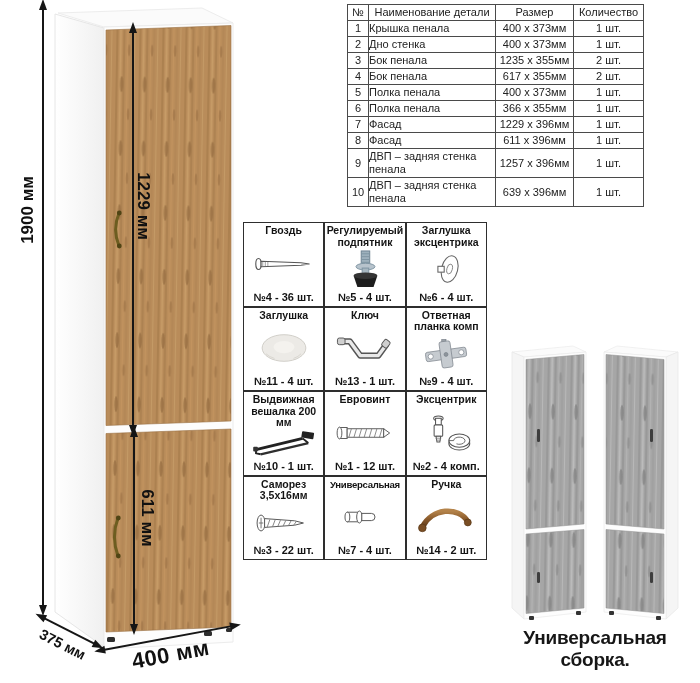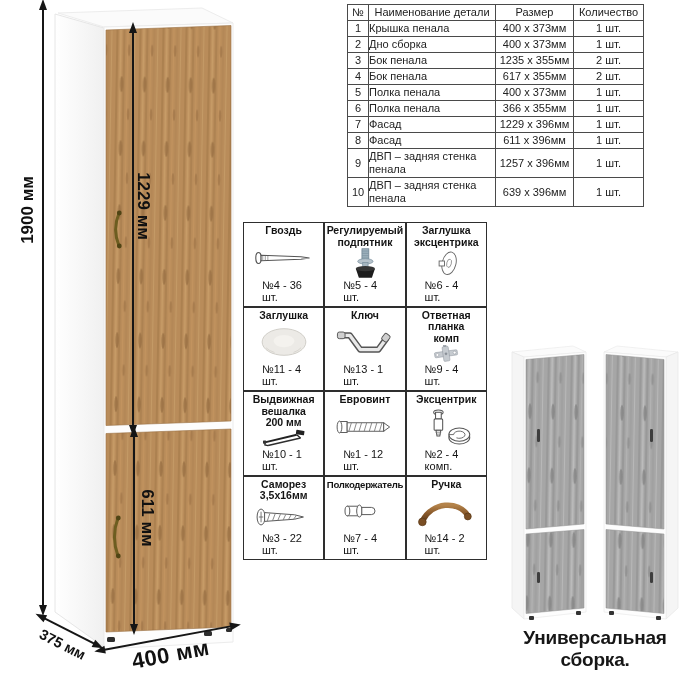--- a/index.html
+++ b/index.html
@@ -43,25 +43,25 @@
     line-height:13px;font-weight:normal;text-align:center;overflow:hidden;}
   #parts-table td.name{text-align:left;padding-left:0;}
   #parts-table col.c-num{width:21px;} #parts-table col.c-name{width:127px;}
   #parts-table col.c-size{width:78px;} #parts-table col.c-qty{width:70px;}
 
   
   #hardware-grid{position:absolute;left:243px;top:222px;display:grid;
     grid-template-columns:repeat(3,81.3px);grid-auto-rows:84.6px;}
   .hw-cell{border:1px solid #2e2e2e;box-sizing:border-box;background:#fff;
     display:flex;flex-direction:column;align-items:center;justify-content:space-between;
-    padding:2px 18px;}
+    padding:2px 6px;}
   .hw-cell.empty{border:none;background:transparent;}
   .hw-title{font-weight:bold;font-size:10.5px;line-height:11.5px;text-align:center;color:#141414;}
   .hw-title.tight{font-size:9.6px;white-space:nowrap;letter-spacing:-0.3px;}
-  .hw-count{font-weight:normal;font-size:11px;color:#141414;padding-bottom:1px;}
+  .hw-count{font-weight:bold;font-size:11px;color:#141414;padding-bottom:1px;}
   .hw-icon{flex:0 1 auto;}
 
   
   #assembly-caption{position:absolute;left:487px;top:627px;width:216px;text-align:center;
     font-size:19px;font-weight:bold;color:#161616;letter-spacing:-0.2px;}
 </style>
 </head>
 <body>
 
 <svg class="abs" style="left:0;top:0;" width="700" height="683" viewBox="0 0 700 683">
@@ -180,21 +180,21 @@
     <th>Количество</th>
   </tr>
   <tr>
         <td>1</td>
         <td class="name">Крышка пенала</td>
         <td>400 х 373мм</td>
         <td>1 шт.</td>
       </tr>
   <tr>
         <td>2</td>
-        <td class="name">Дно сборка</td>
+        <td class="name">Дно стенка</td>
         <td>400 х 373мм</td>
         <td>1 шт.</td>
       </tr>
   <tr>
         <td>3</td>
         <td class="name">Бок пенала</td>
         <td>1235 х 355мм</td>
         <td>2 шт.</td>
       </tr>
   <tr>
@@ -370,21 +370,21 @@
         <ellipse cx="12" cy="17" rx="4.5" ry="9"></ellipse>
         <path d="M16,12 L50,14.5 L60,17 L50,19.5 L16,22 Z"></path>
       </g>
       <path d="M12,11 v12 M9.5,17 h5" stroke="#666" stroke-width="1"></path>
       <path d="M22,13 l-3,8.5 M28,13.4 l-3,7.8 M34,13.8 l-3,7 M40,14.2 l-3,6.2 M46,14.6 l-3,5.4 M52,15.2 l-3,4.2" stroke="#777" stroke-width="1"></path>
     </svg>
     <div class="hw-count">№3 - 22 шт.</div>
   </div>
 
   <div class="hw-cell">
-    <div class="hw-title tight">Полкодержатель</div>
+    <div class="hw-title tight">Универсальная</div>
     <svg class="hw-icon" width="74" height="32" viewBox="0 0 76 40">
       <g fill="#fff" stroke="#555" stroke-width="1.2">
         <rect x="16" y="14" width="14" height="12"></rect>
         <ellipse cx="16" cy="20" rx="3" ry="6"></ellipse>
         <ellipse cx="31" cy="20" rx="3.4" ry="7.5"></ellipse>
         <path d="M34,15.5 h12 a4.5,4.5 0 0,1 0,9 h-12 Z"></path>
       </g>
     </svg>
     <div class="hw-count">№7 - 4 шт.</div>
   </div>

